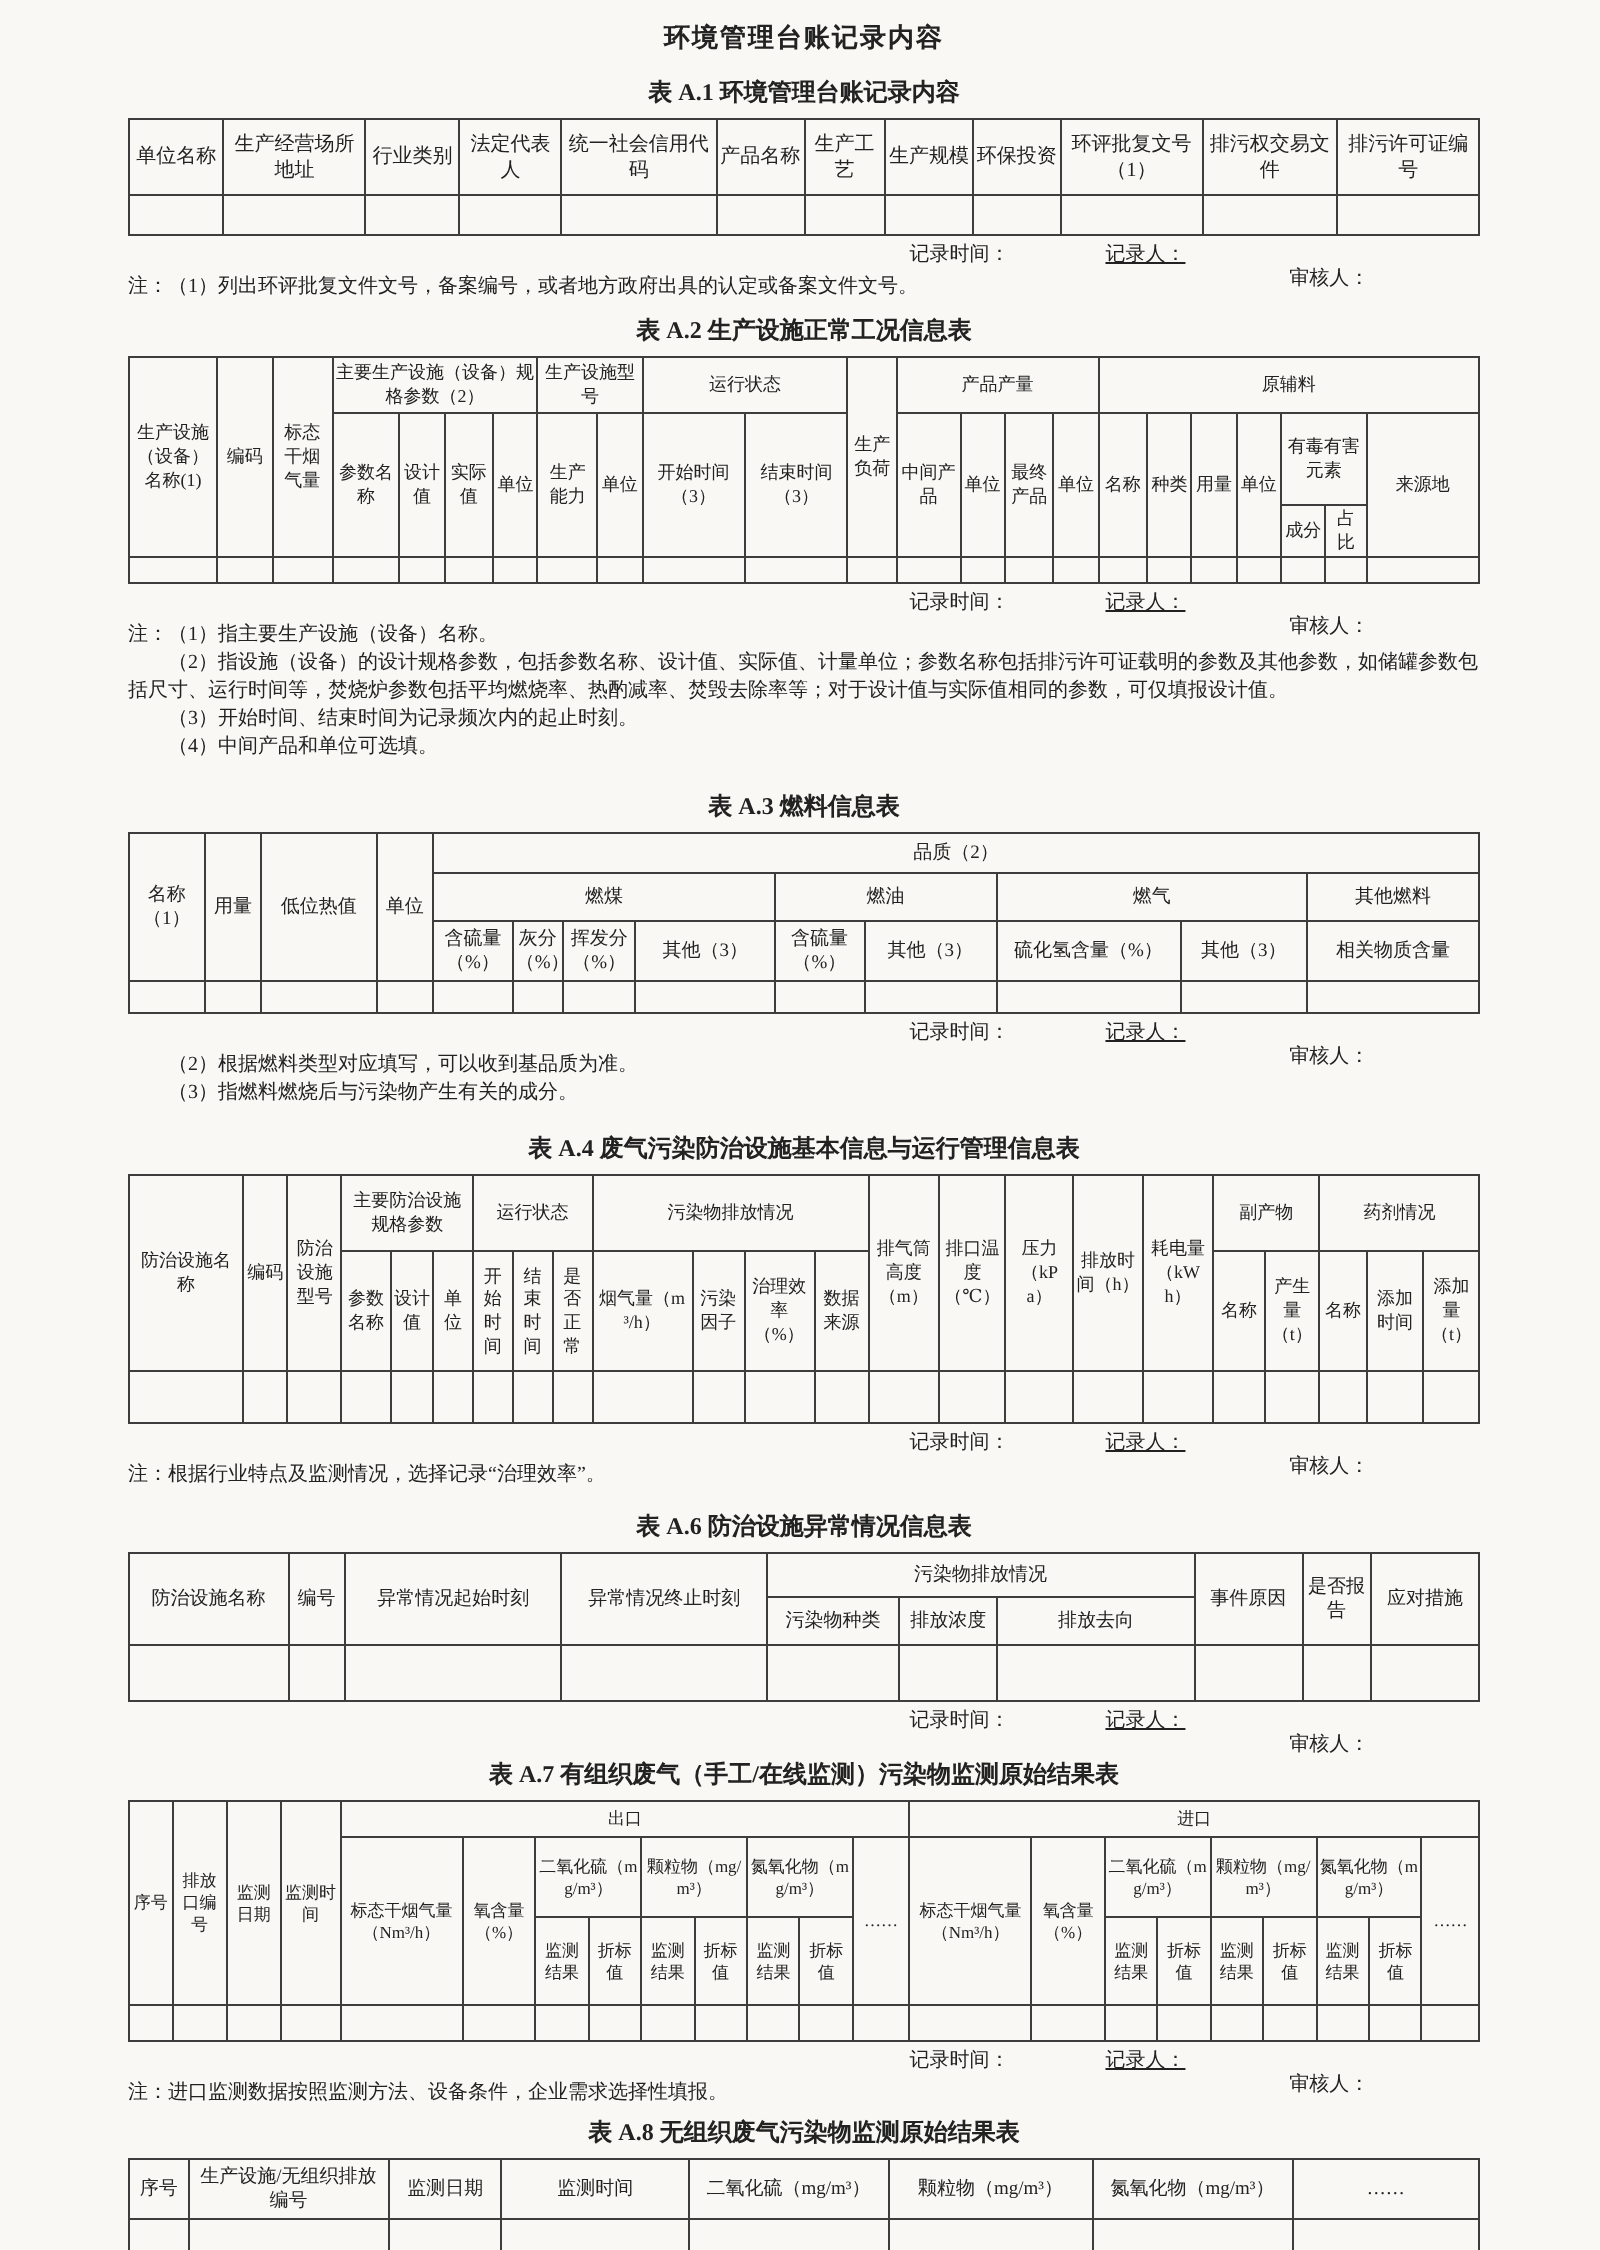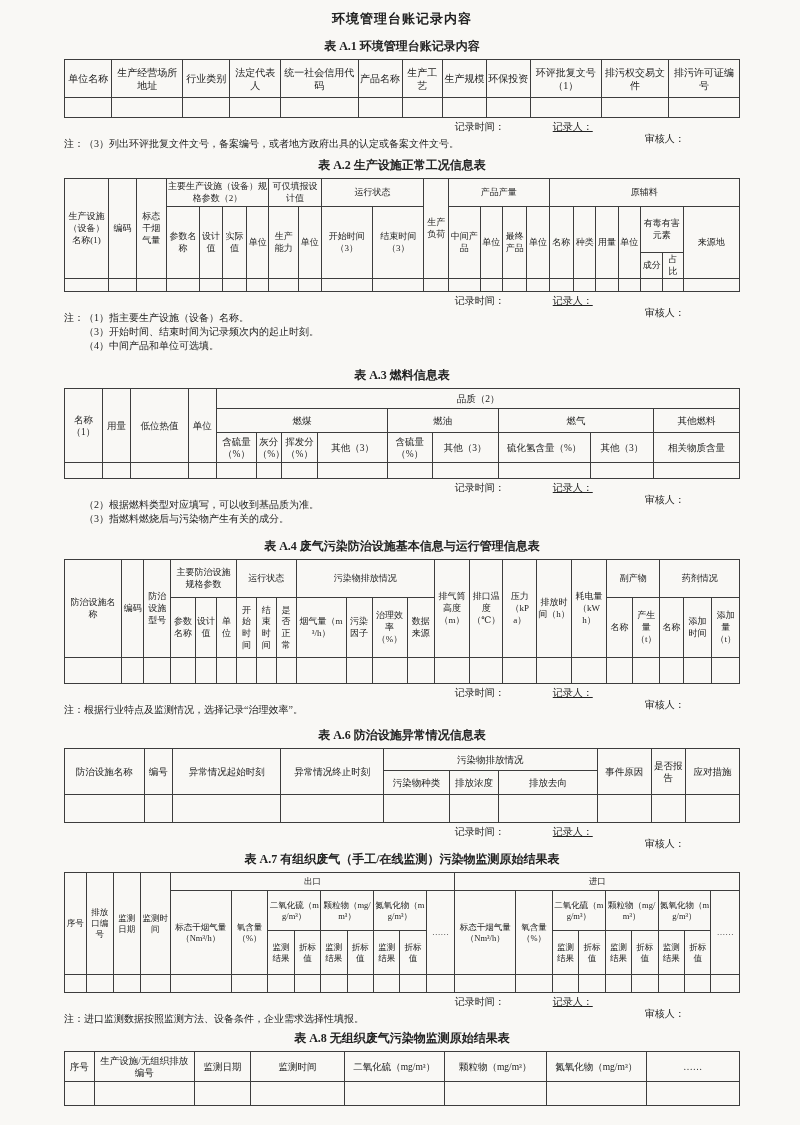--- a/index.html
+++ b/index.html
@@ -90,21 +90,21 @@
           <td></td>
     </tr>
   </tbody>
     </table>
   <div class="record-line">
     <span class="rec-t">记录时间：</span>
     <span class="rec-r">记录人：</span>
     <span class="rec-a">审核人：</span>
   </div>
   <div class="notes">
-    <p>注：（3）列出环评批复文件文号，备案编号，或者地方政府出具的认定或备案文件文号。</p>
+    <p>注：（1）列出环评批复文件文号，备案编号，或者地方政府出具的认定或备案文件文号。</p>
   </div>
 
   <div class="tbl-title mt6">表 A.2 生产设施正常工况信息表</div>
   <table class="t-a2">
     <colgroup>
       <col style="width:6.5%">
         <col style="width:4.1%">
         <col style="width:4.4%">
         <col style="width:5%">
       <col style="width:3.3%">
@@ -126,21 +126,21 @@
       <col style="width:3.3%">
         <col style="width:3%">
         <col style="width:8.3%">
     </colgroup>
     <tbody>
         <tr class="r1-a2">
       <td rowspan="3">生产设施（设备）名称(1)</td>
       <td rowspan="3">编码</td>
       <td rowspan="3">标态干烟气量</td>
       <td colspan="4">主要生产设施（设备）规格参数（2）</td>
-      <td colspan="2">可仅填报设计值</td>
+      <td colspan="2">生产设施型号</td>
       <td colspan="2">运行状态</td>
       <td rowspan="3">生产负荷</td>
       <td colspan="4">产品产量</td>
       <td colspan="7">原辅料</td>
     </tr>
     <tr class="r2-a2">
       <td rowspan="2">参数名称</td>
       <td rowspan="2">设计值</td>
       <td rowspan="2">实际值</td>
       <td rowspan="2">单位</td>
@@ -190,20 +190,21 @@
     </tr>
   </tbody>
     </table>
   <div class="record-line">
     <span class="rec-t">记录时间：</span>
     <span class="rec-r">记录人：</span>
     <span class="rec-a">审核人：</span>
   </div>
   <div class="notes">
     <p>注：（1）指主要生产设施（设备）名称。</p>
+    <p class="ind">（2）指设施（设备）的设计规格参数，包括参数名称、设计值、实际值、计量单位；参数名称包括排污许可证载明的参数及其他参数，如储罐参数包括尺寸、运行时间等，焚烧炉参数包括平均燃烧率、热酌减率、焚毁去除率等；对于设计值与实际值相同的参数，可仅填报设计值。</p>
     <p class="ind">（3）开始时间、结束时间为记录频次内的起止时刻。</p>
     <p class="ind">（4）中间产品和单位可选填。</p>
   </div>
 
   <div class="tbl-title mt14">表 A.3 燃料信息表</div>
   <table class="t-a3">
     <colgroup>
       <col style="width:5.6%">
         <col style="width:4.2%">
         <col style="width:8.5%">

